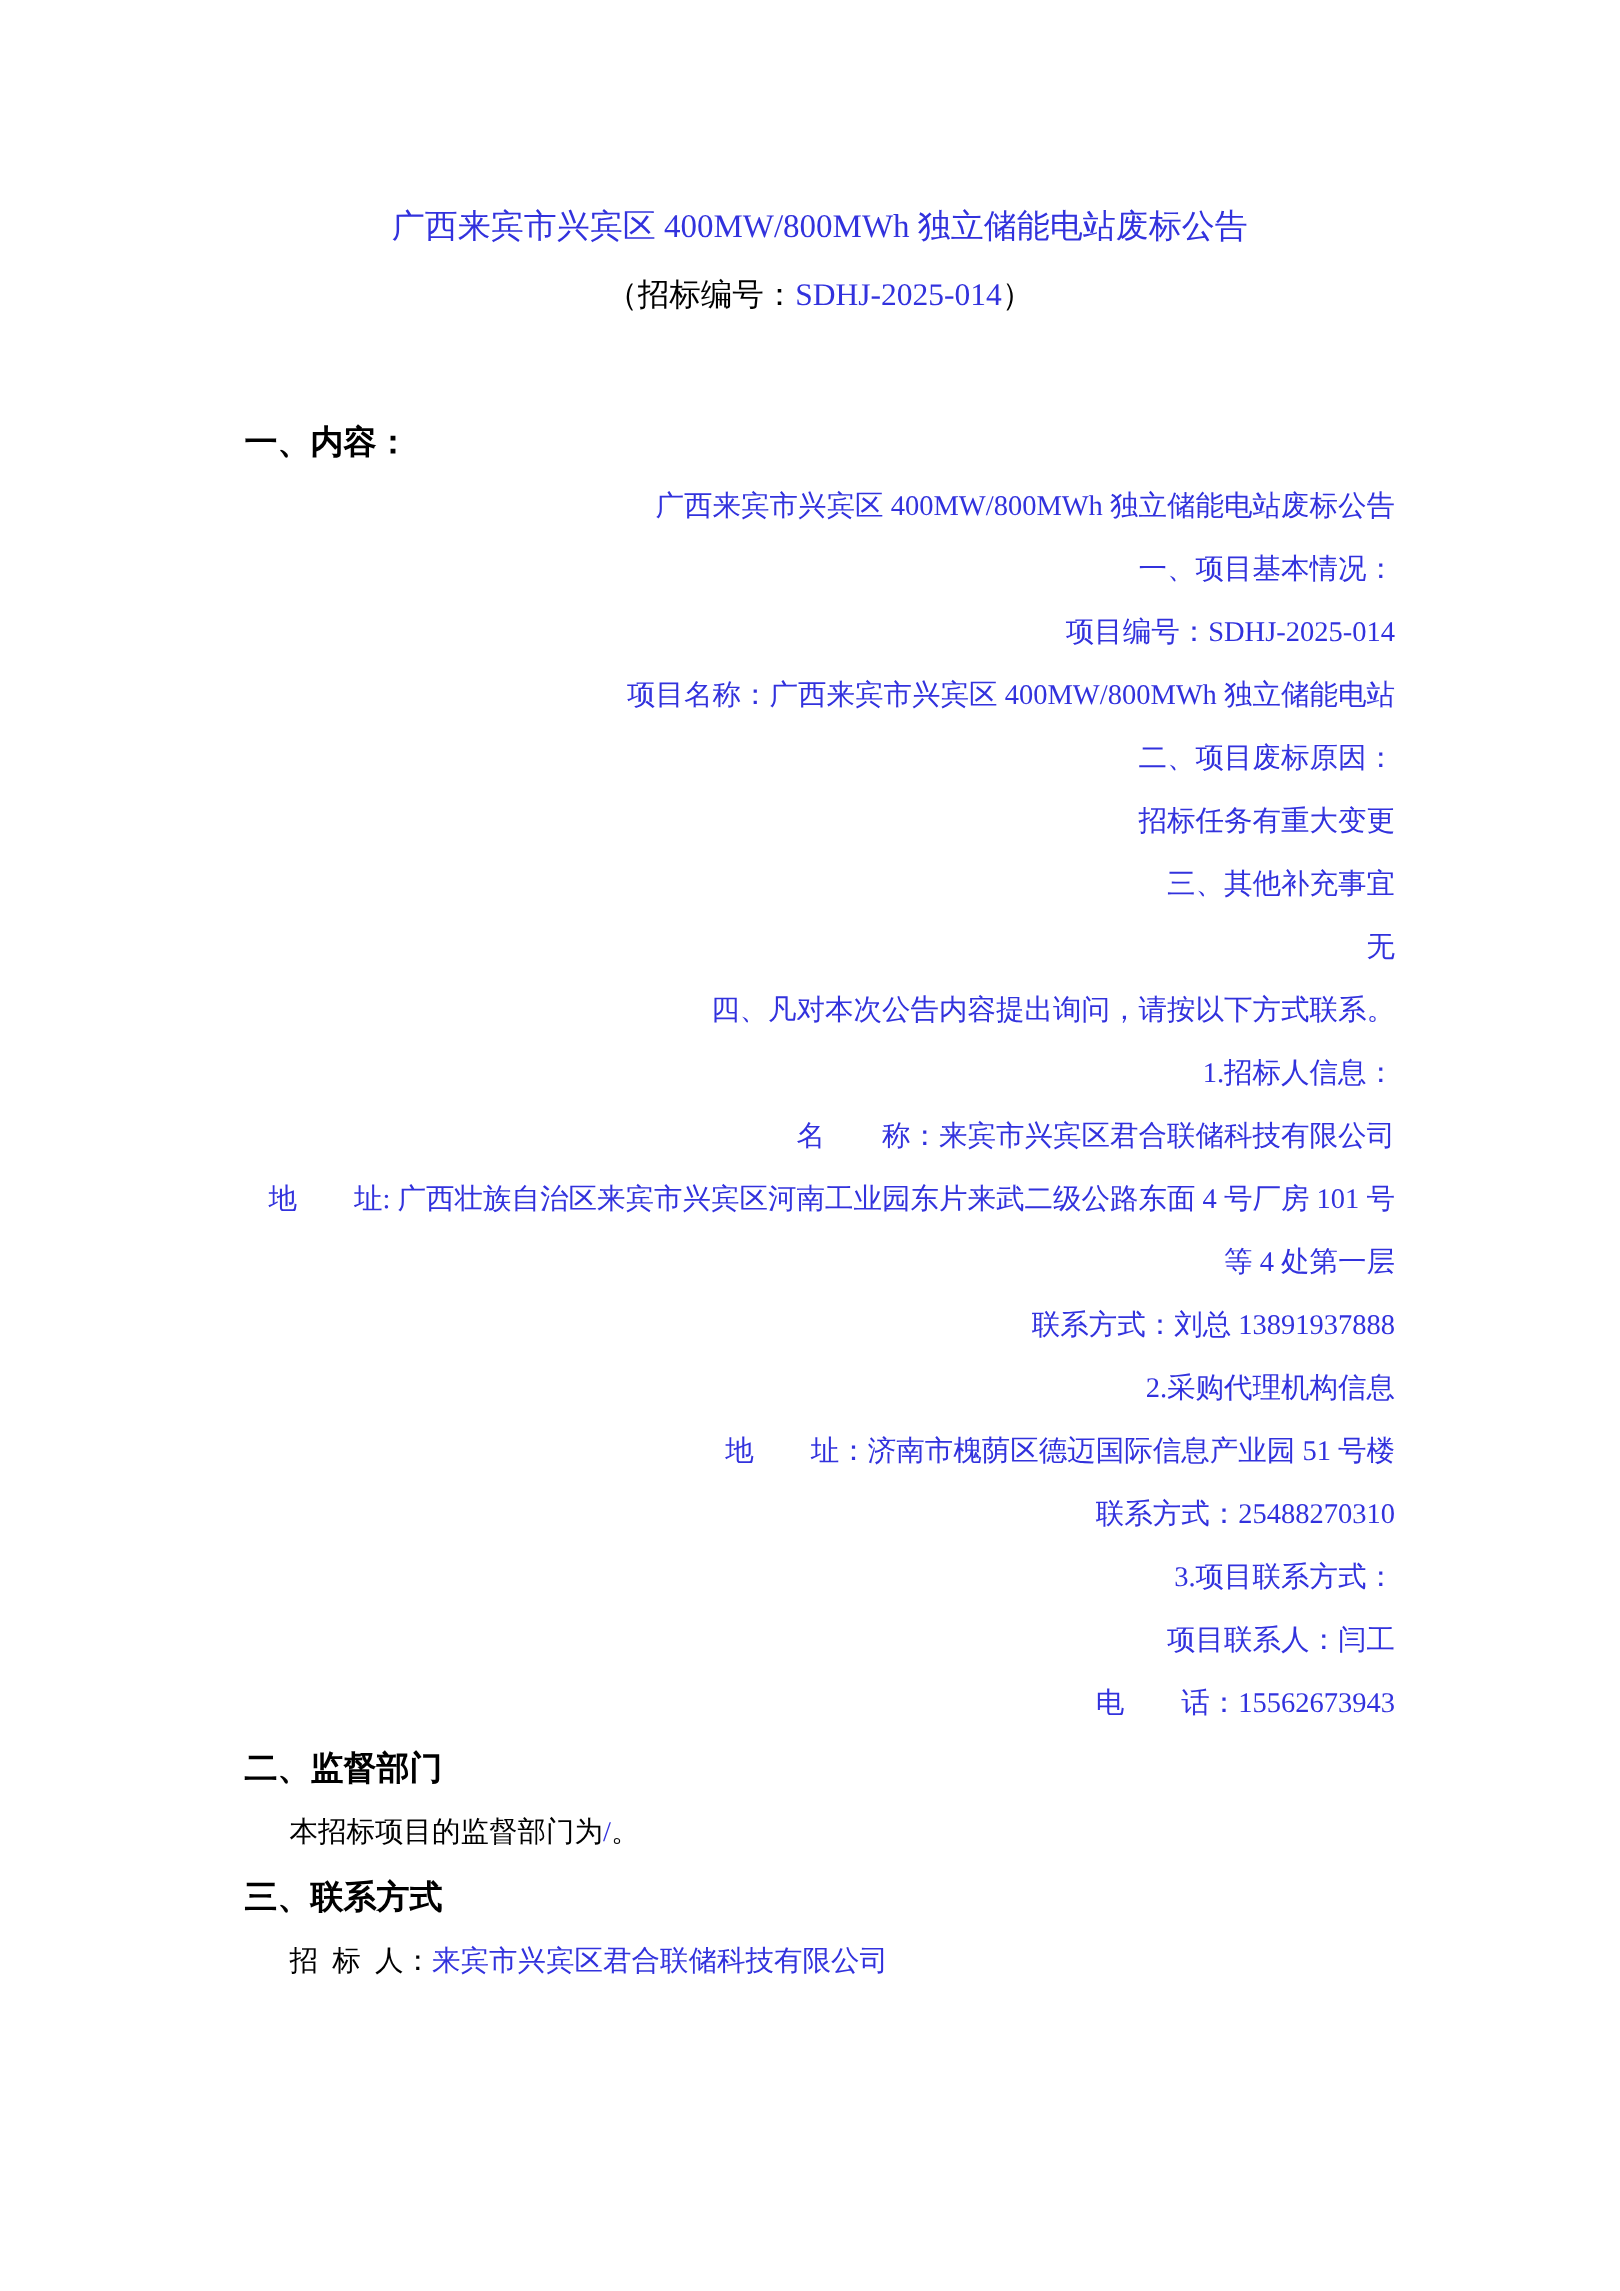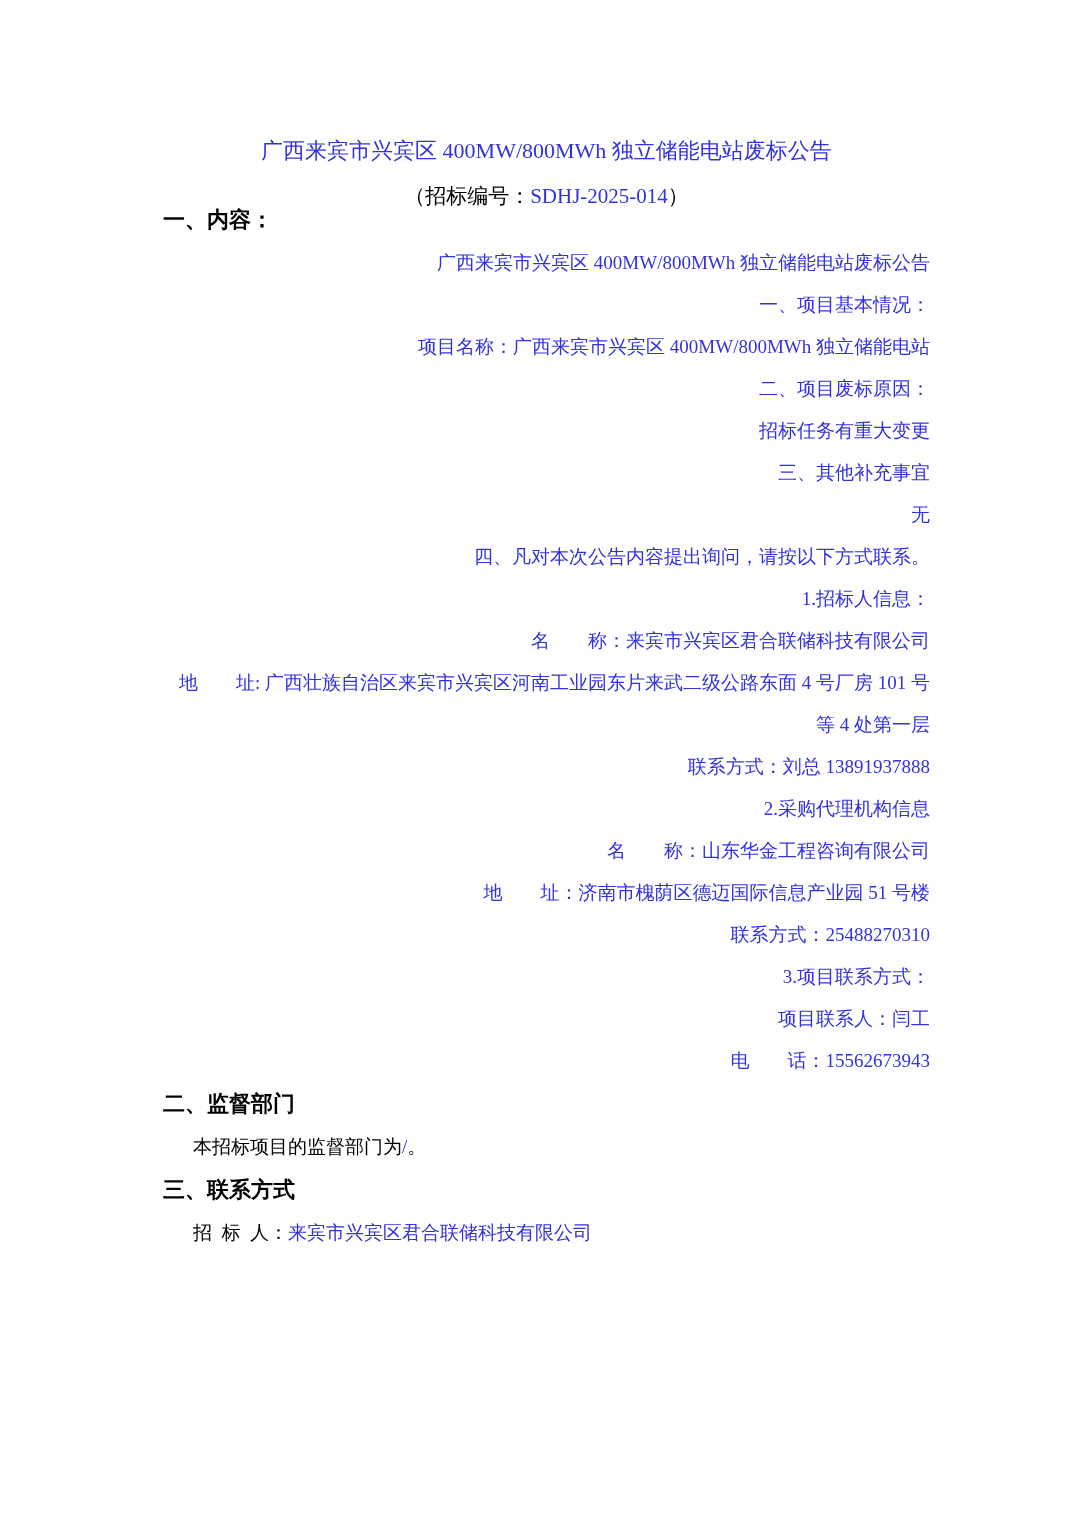--- a/index.html
+++ b/index.html
@@ -38,20 +38,21 @@
   }
   h2.heading {
     font-size: 22px;
     font-weight: bold;
     color: #000000;
     line-height: 24px;
     margin: 0 0 20px 0;
     white-space: pre-wrap;
   }
   h2.heading.first {
+    margin-top: 75px;
   }
   .line {
     font-size: 19px;
     line-height: 22px;
     margin: 0 0 20px 0;
     white-space: pre-wrap;
   }
   .blue {
     color: var(--accent, #3232dd);
     text-align: right;
@@ -66,33 +67,33 @@
 <div class="page">
 
   <h1 class="title">广西来宾市兴宾区 400MW/800MWh 独立储能电站废标公告</h1>
 
   <p class="subtitle"><span>（招标编号：</span><span class="blue">SDHJ-2025-014</span><span>）</span></p>
 
   <h2 class="heading first">一、内容：</h2>
 
   <p class="line blue indent" style="">广西来宾市兴宾区 400MW/800MWh 独立储能电站废标公告</p>
     <p class="line blue" style="">一、项目基本情况：</p>
+    <p class="line blue" style="">项目编号：SDHJ-2025-014</p>
     <p class="line blue" style="">项目名称：广西来宾市兴宾区 400MW/800MWh 独立储能电站</p>
     <p class="line blue" style="">二、项目废标原因：</p>
     <p class="line blue" style="">招标任务有重大变更</p>
     <p class="line blue" style="">三、其他补充事宜</p>
     <p class="line blue" style="">无</p>
     <p class="line blue" style="">四、凡对本次公告内容提出询问，请按以下方式联系。</p>
     <p class="line blue" style="">1.招标人信息：</p>
     <p class="line blue" style="">名　　称：来宾市兴宾区君合联储科技有限公司</p>
     <p class="line blue" style="">地　　址: 广西壮族自治区来宾市兴宾区河南工业园东片来武二级公路东面 4 号厂房 101 号</p>
     <p class="line blue" style="">等 4 处第一层</p>
     <p class="line blue" style="">联系方式：刘总 13891937888</p>
     <p class="line blue" style="">2.采购代理机构信息</p>
-    <p class="line blue" style="">名　　称：山东华金工程咨询有限公司</p>
     <p class="line blue" style="">地　　址：济南市槐荫区德迈国际信息产业园 51 号楼</p>
     <p class="line blue" style="">联系方式：25488270310</p>
     <p class="line blue" style="">3.项目联系方式：</p>
     <p class="line blue" style="">项目联系人：闫工</p>
     <p class="line blue" style="">电　　话：15562673943</p>
 
   <h2 class="heading">二、监督部门</h2>
 
   <p class="line indent"><span>本招标项目的监督部门为</span><span class="blue">/</span><span>。</span></p>
 

